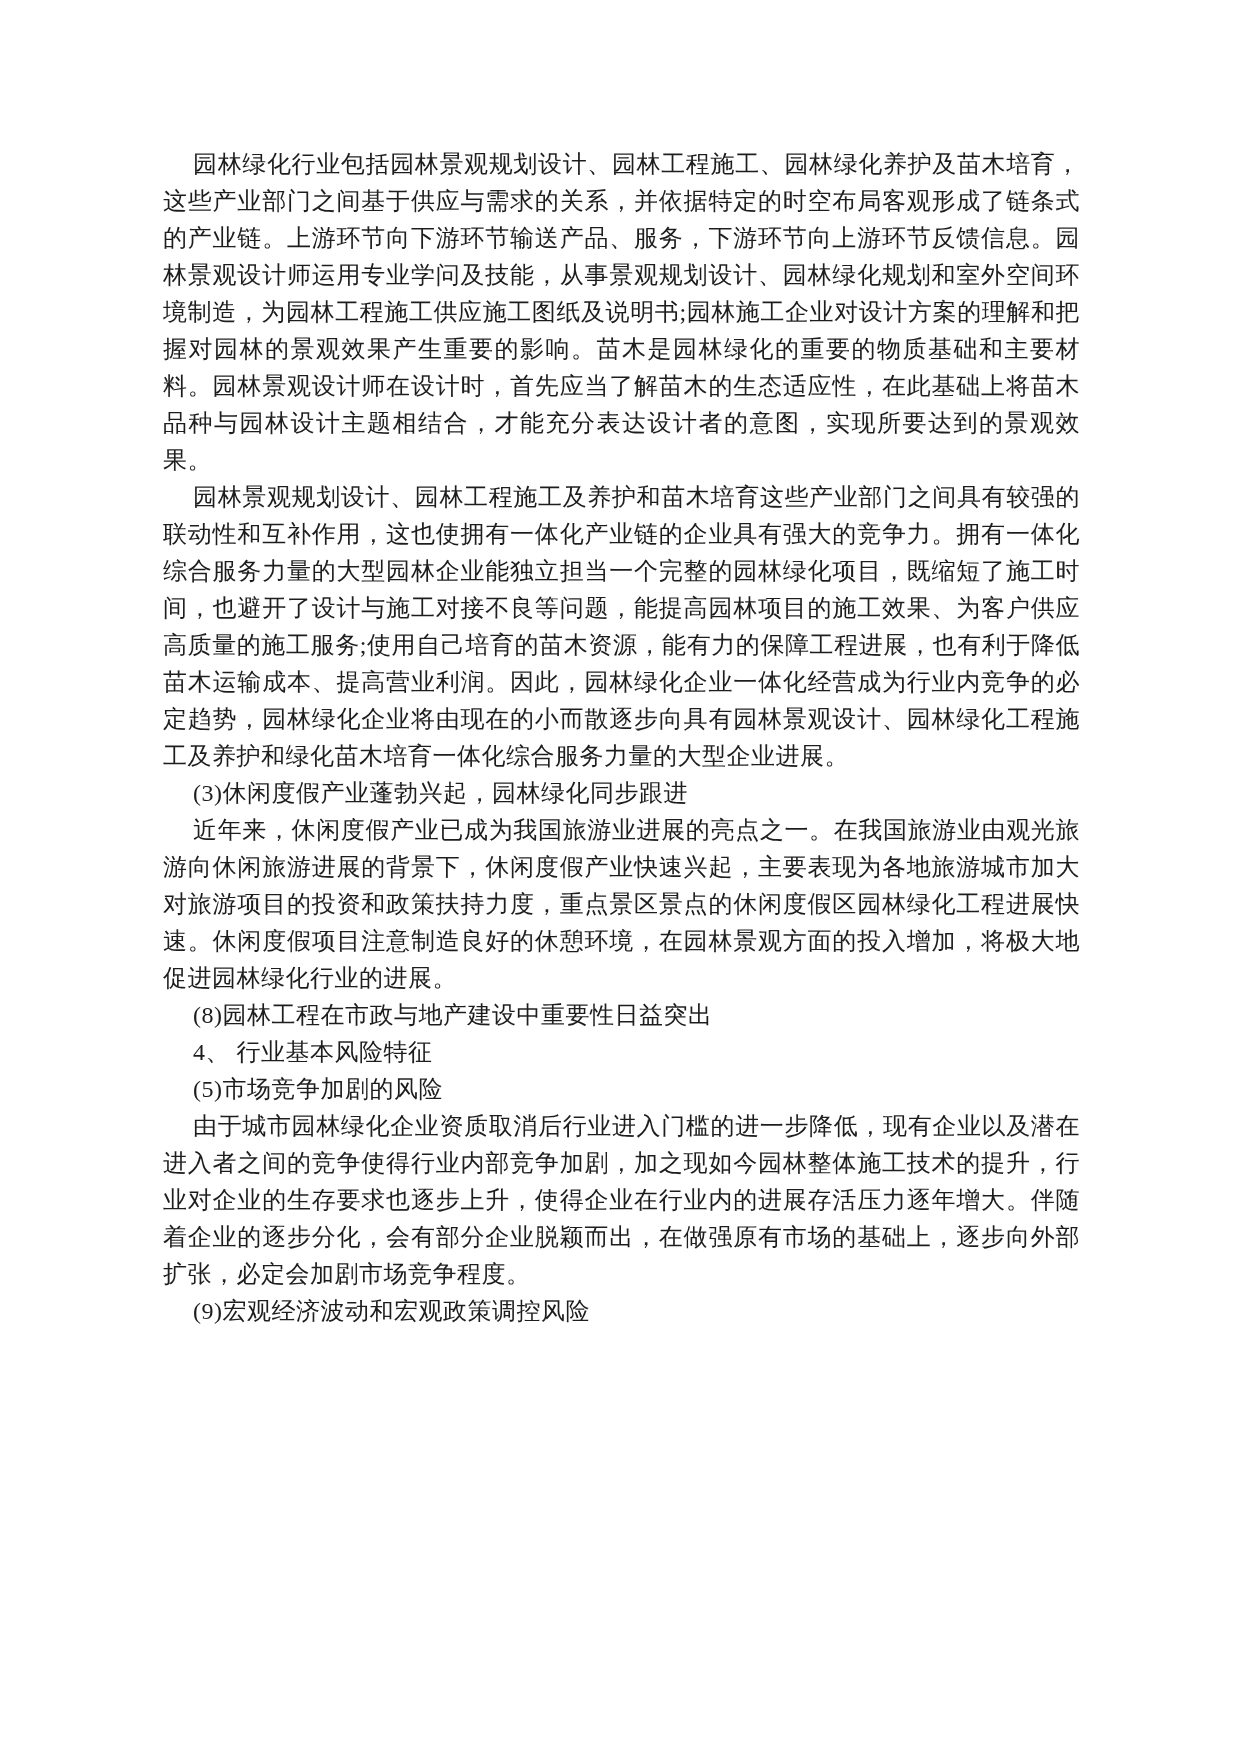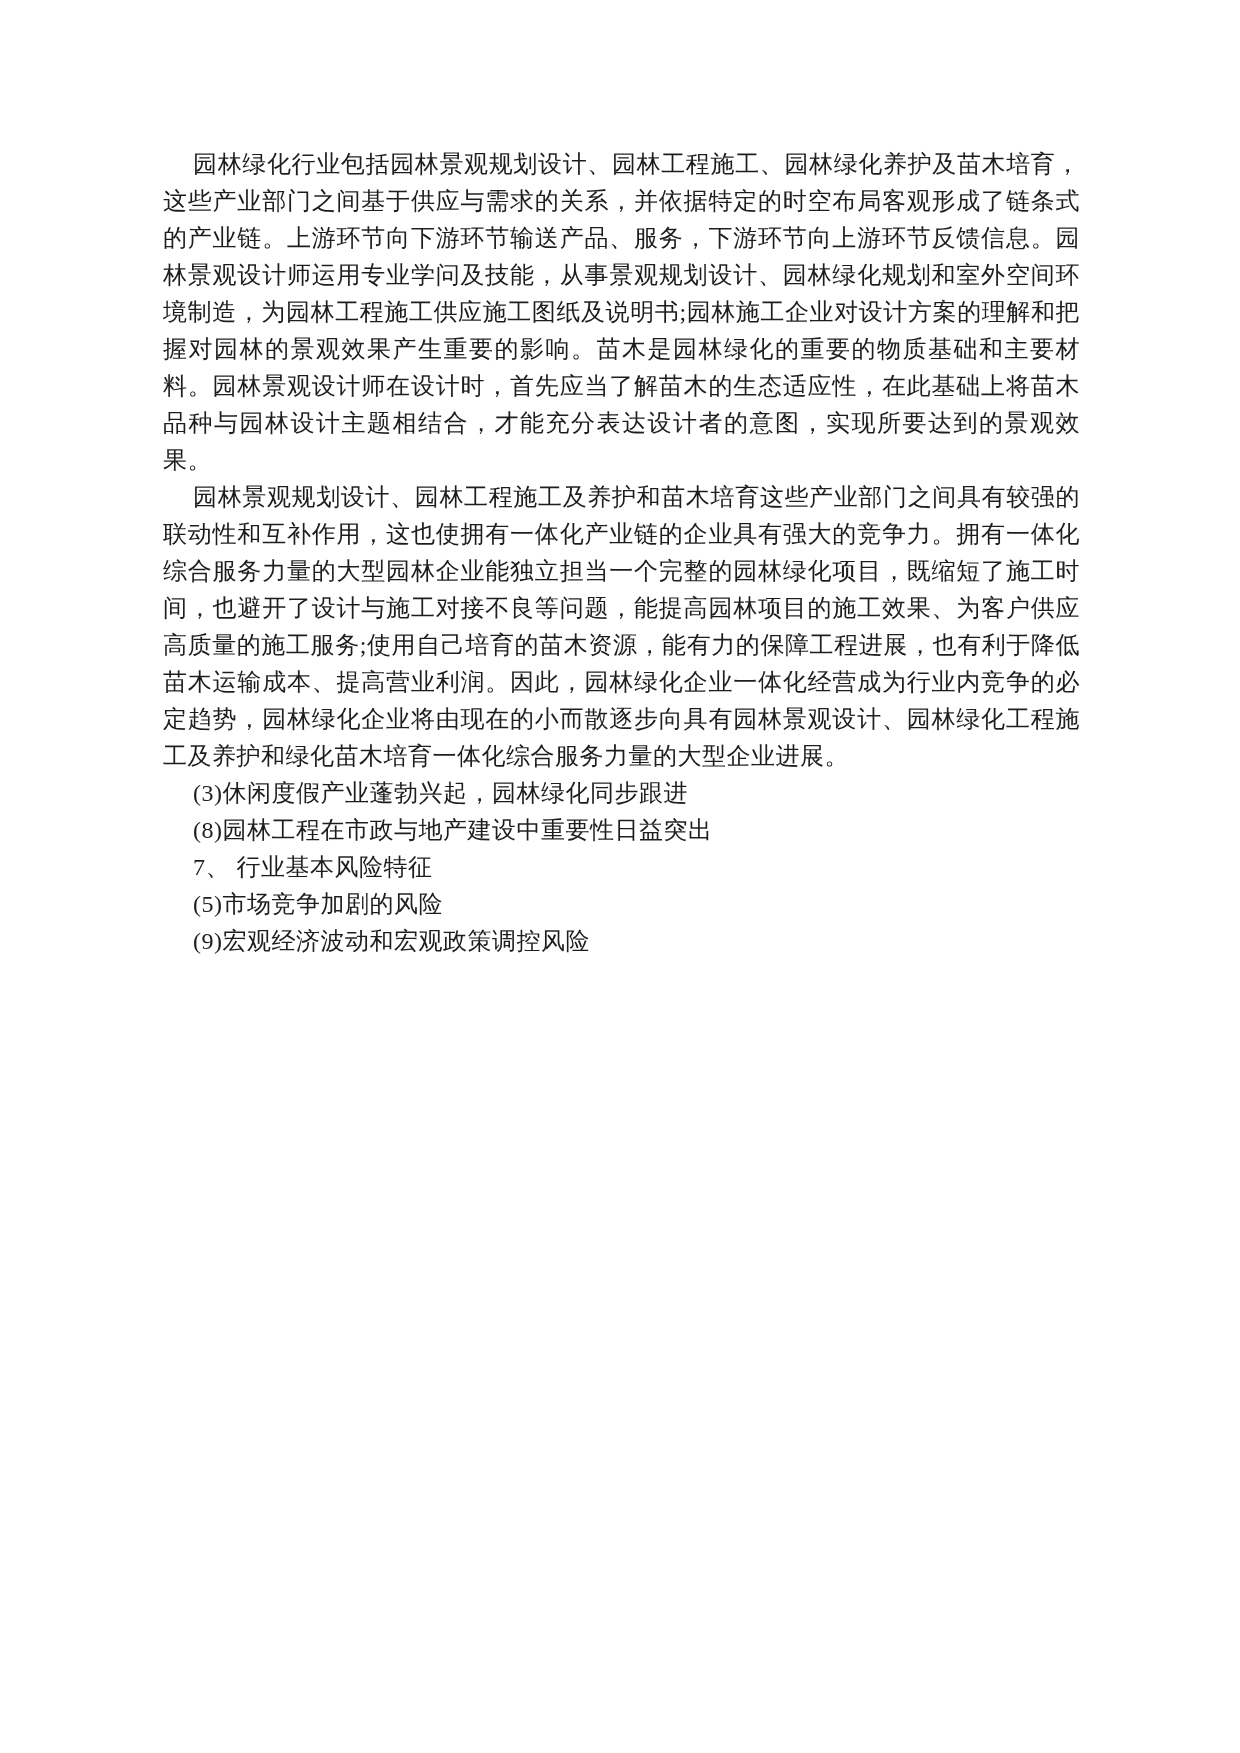--- a/index.html
+++ b/index.html
@@ -34,18 +34,20 @@
   }
 </style>
 </head>
 <body>
 
 <div class="page">
   <div class="content" id="document-content">
       <p class="para">园林绿化行业包括园林景观规划设计、园林工程施工、园林绿化养护及苗木培育，这些产业部门之间基于供应与需求的关系，并依据特定的时空布局客观形成了链条式的产业链。上游环节向下游环节输送产品、服务，下游环节向上游环节反馈信息。园林景观设计师运用专业学问及技能，从事景观规划设计、园林绿化规划和室外空间环境制造，为园林工程施工供应施工图纸及说明书;园林施工企业对设计方案的理解和把握对园林的景观效果产生重要的影响。苗木是园林绿化的重要的物质基础和主要材料。园林景观设计师在设计时，首先应当了解苗木的生态适应性，在此基础上将苗木品种与园林设计主题相结合，才能充分表达设计者的意图，实现所要达到的景观效果。</p>
       <p class="para">园林景观规划设计、园林工程施工及养护和苗木培育这些产业部门之间具有较强的联动性和互补作用，这也使拥有一体化产业链的企业具有强大的竞争力。拥有一体化综合服务力量的大型园林企业能独立担当一个完整的园林绿化项目，既缩短了施工时间，也避开了设计与施工对接不良等问题，能提高园林项目的施工效果、为客户供应高质量的施工服务;使用自己培育的苗木资源，能有力的保障工程进展，也有利于降低苗木运输成本、提高营业利润。因此，园林绿化企业一体化经营成为行业内竞争的必定趋势，园林绿化企业将由现在的小而散逐步向具有园林景观设计、园林绿化工程施工及养护和绿化苗木培育一体化综合服务力量的大型企业进展。</p>
       <p class="para">(3)休闲度假产业蓬勃兴起，园林绿化同步跟进</p>
+      <p class="para">近年来，休闲度假产业已成为我国旅游业进展的亮点之一。在我国旅游业由观光旅游向休闲旅游进展的背景下，休闲度假产业快速兴起，主要表现为各地旅游城市加大对旅游项目的投资和政策扶持力度，重点景区景点的休闲度假区园林绿化工程进展快速。休闲度假项目注意制造良好的休憩环境，在园林景观方面的投入增加，将极大地促进园林绿化行业的进展。</p>
       <p class="para">(8)园林工程在市政与地产建设中重要性日益突出</p>
-      <p class="para">7、 行业基本风险特征</p>
+      <p class="para">4、 行业基本风险特征</p>
       <p class="para">(5)市场竞争加剧的风险</p>
+      <p class="para">由于城市园林绿化企业资质取消后行业进入门槛的进一步降低，现有企业以及潜在进入者之间的竞争使得行业内部竞争加剧，加之现如今园林整体施工技术的提升，行业对企业的生存要求也逐步上升，使得企业在行业内的进展存活压力逐年增大。伴随着企业的逐步分化，会有部分企业脱颖而出，在做强原有市场的基础上，逐步向外部扩张，必定会加剧市场竞争程度。</p>
       <p class="para">(9)宏观经济波动和宏观政策调控风险</p>
     </div>
 </div>
 
 </body></html>

